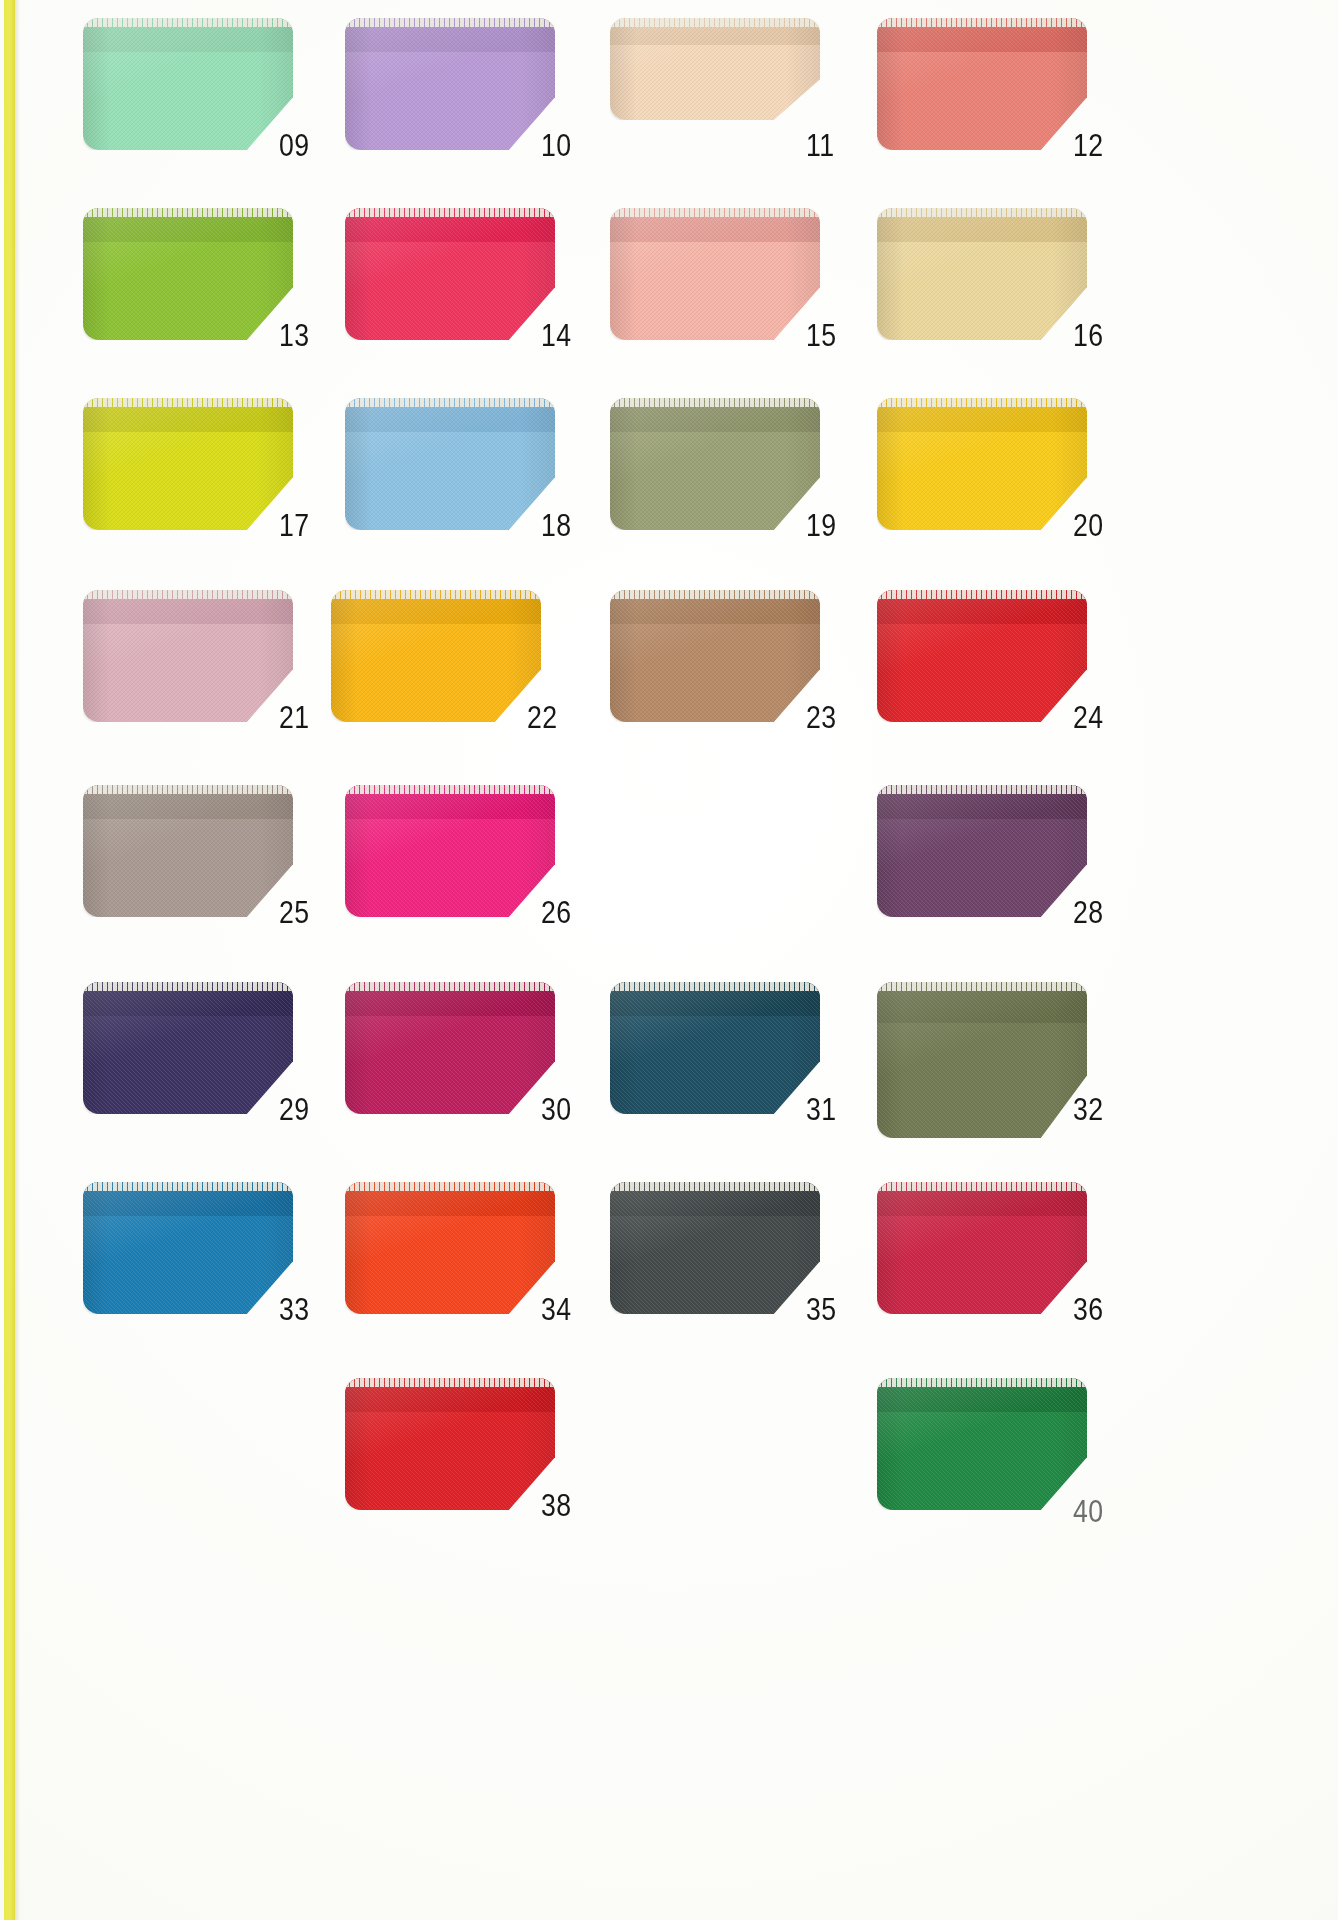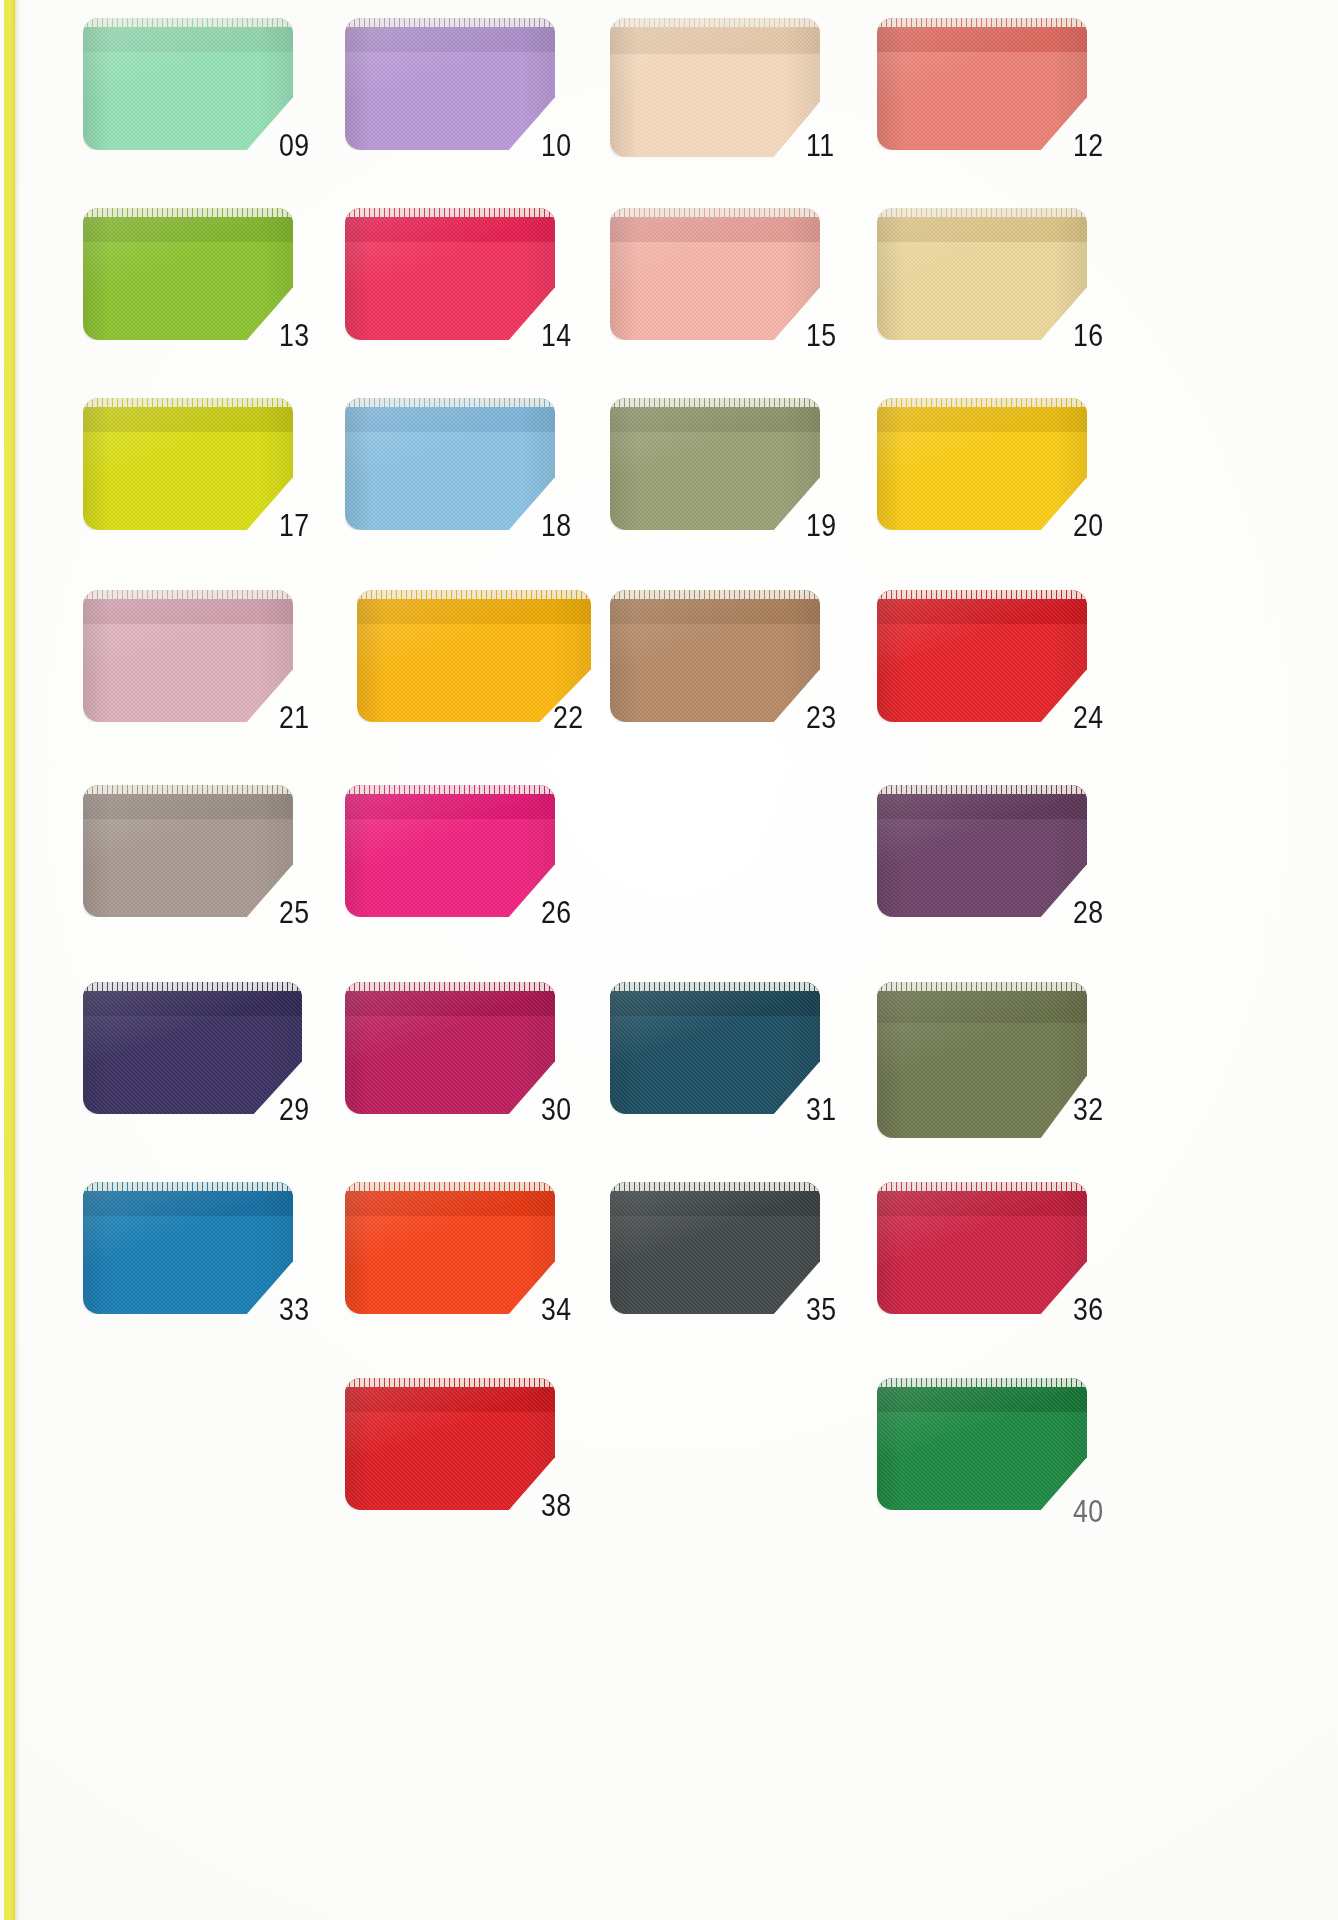--- a/index.html
+++ b/index.html
@@ -131,21 +131,21 @@
         <div class="base" style="background: rgb(185, 154, 214);"></div>
         <div class="topband" style="background: rgb(169, 140, 198); mix-blend-mode: normal; opacity: 0.95;"></div>
         <div class="foldleft"></div>
         <div class="foldright"></div>
         <div class="weave"></div>
         <div class="pinked"></div>
         <div class="sheen"></div>
       </div>
       <div class="num" style="left: 196px; top: 112px;">10</div>
     </div>
-    <div class="cell" style="left: 565px; top: 18px; width: 210px; height: 139px;">
+    <div class="cell" style="left: 565px; top: 18px; width: 210px; height: 102px;">
       <div class="swatch" title="peach cream">
         <div class="base" style="background: rgb(244, 216, 187);"></div>
         <div class="topband" style="background: rgb(227, 198, 166); mix-blend-mode: normal; opacity: 0.95;"></div>
         <div class="foldleft"></div>
         <div class="foldright"></div>
         <div class="weave"></div>
         <div class="pinked"></div>
         <div class="sheen"></div>
       </div>
       <div class="num" style="left: 196px; top: 112px;">11</div>
@@ -263,21 +263,21 @@
         <div class="base" style="background: rgb(221, 177, 188);"></div>
         <div class="topband" style="background: rgb(203, 157, 170); mix-blend-mode: normal; opacity: 0.95;"></div>
         <div class="foldleft"></div>
         <div class="foldright"></div>
         <div class="weave"></div>
         <div class="pinked"></div>
         <div class="sheen"></div>
       </div>
       <div class="num" style="left: 196px; top: 112px;">21</div>
     </div>
-    <div class="cell" style="left: 312px; top: 590px; width: 210px; height: 132px; padding-left: 24px;">
+    <div class="cell" style="left: 286px; top: 590px; width: 210px; height: 132px;">
       <div class="swatch" title="amber orange">
         <div class="base" style="background: rgb(251, 184, 18);"></div>
         <div class="topband" style="background: rgb(233, 167, 7); mix-blend-mode: normal; opacity: 0.95;"></div>
         <div class="foldleft"></div>
         <div class="foldright"></div>
         <div class="weave"></div>
         <div class="pinked"></div>
         <div class="sheen"></div>
       </div>
       <div class="num" style="left: 196px; top: 112px;">22</div>
@@ -335,21 +335,21 @@
         <div class="base" style="background: rgb(110, 68, 105);"></div>
         <div class="topband" style="background: rgb(94, 55, 89); mix-blend-mode: normal; opacity: 0.95;"></div>
         <div class="foldleft"></div>
         <div class="foldright"></div>
         <div class="weave"></div>
         <div class="pinked"></div>
         <div class="sheen"></div>
       </div>
       <div class="num" style="left: 196px; top: 112px;">28</div>
     </div>
-    <div class="cell" style="left: 38px; top: 982px; width: 210px; height: 132px; padding-left: 9px;">
+    <div class="cell" style="left: 38px; top: 982px; width: 210px; height: 132px;">
       <div class="swatch" title="deep indigo">
         <div class="base" style="background: rgb(61, 51, 99);"></div>
         <div class="topband" style="background: rgb(51, 42, 86); mix-blend-mode: normal; opacity: 0.95;"></div>
         <div class="foldleft"></div>
         <div class="foldright"></div>
         <div class="weave"></div>
         <div class="pinked"></div>
         <div class="sheen"></div>
       </div>
       <div class="num" style="left: 196px; top: 112px;">29</div>

